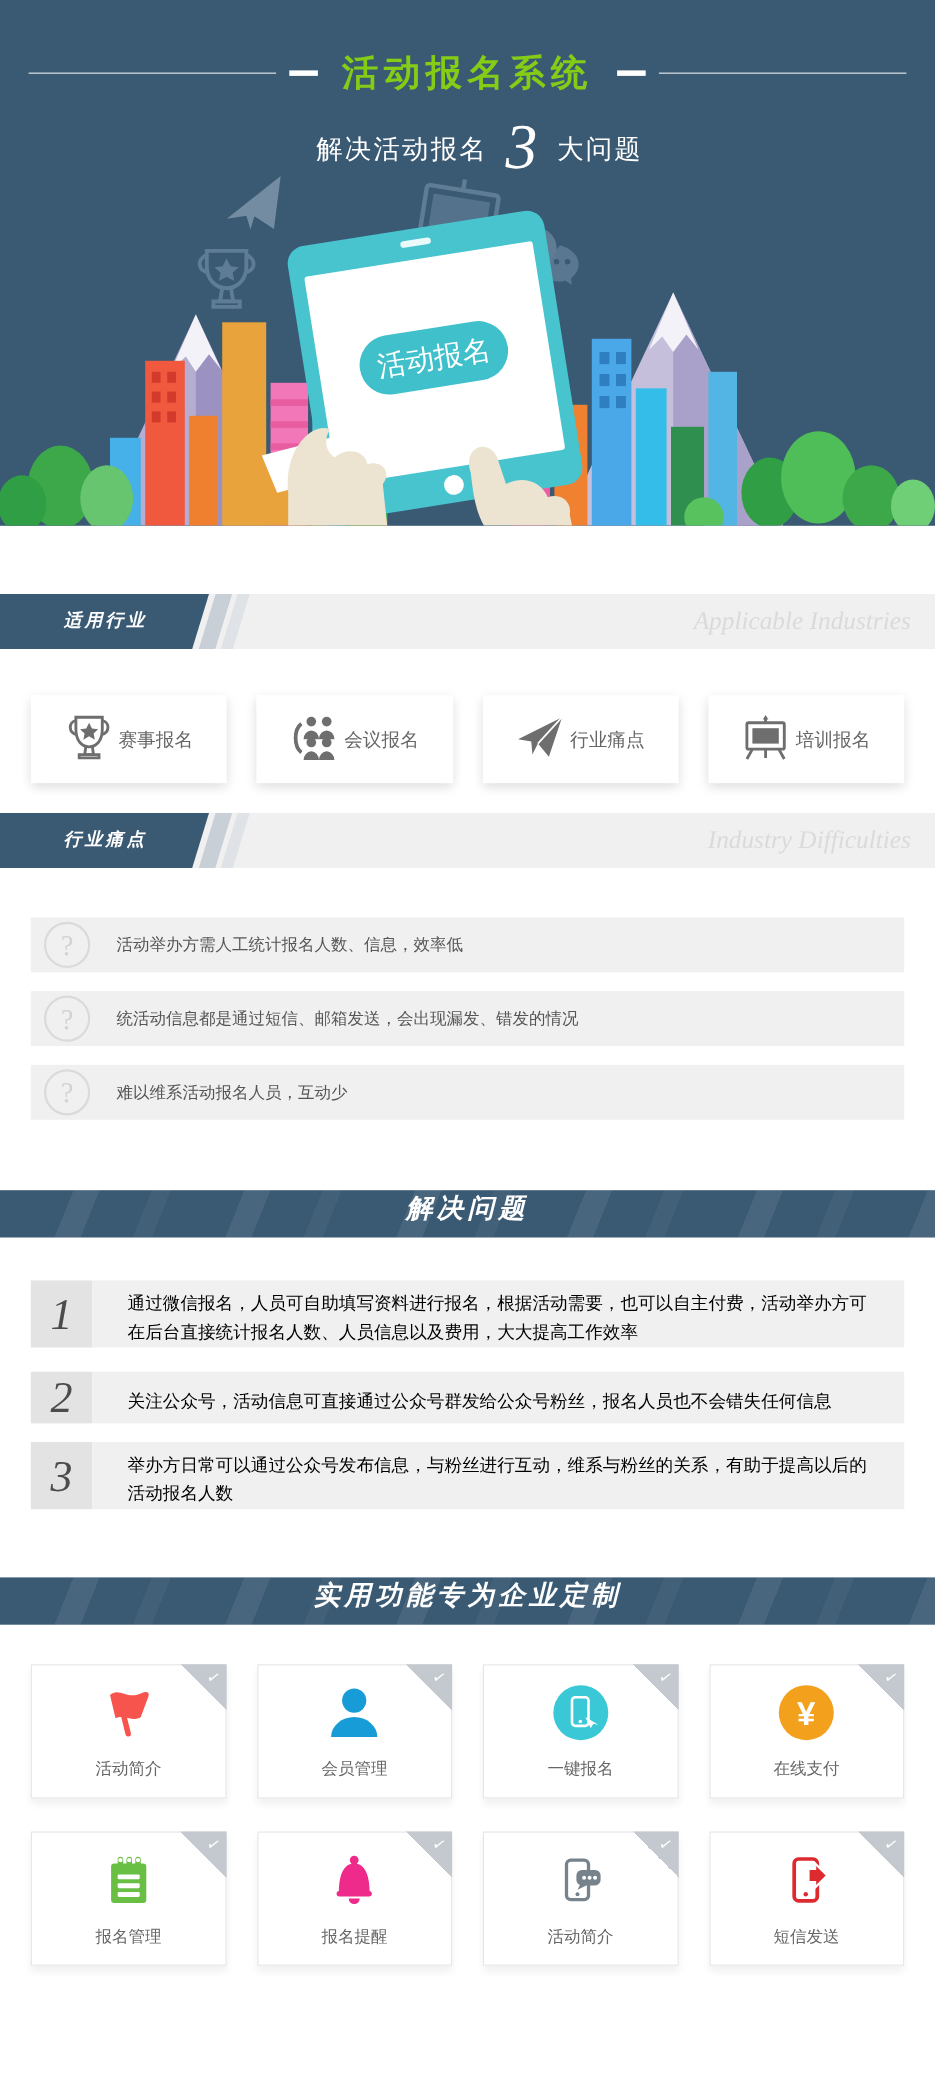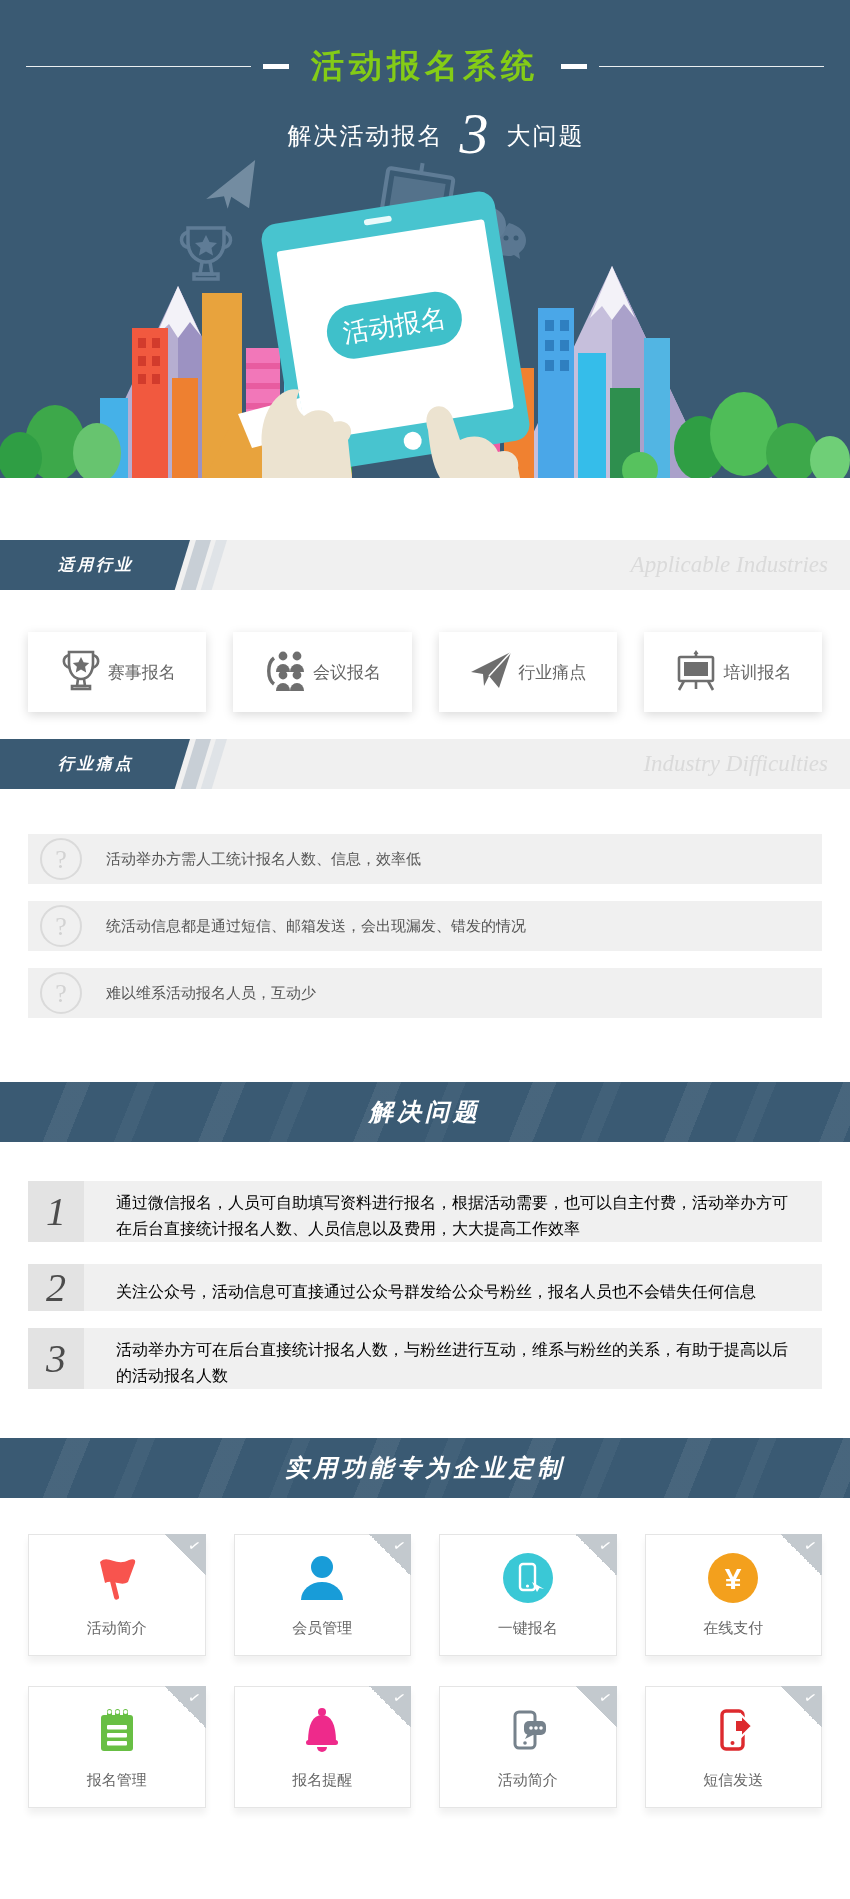--- a/index.html
+++ b/index.html
@@ -34,26 +34,26 @@
 
   
   .pains-list { margin-top:45px; }
   .prow { position:relative; margin:0 28px 17px; height:50px; background:#f0f0f0;
           display:flex; align-items:center; padding-left:78px; color:#555555; font-size:15px; }
   .qicon { position:absolute; left:12px; top:4px; width:42px; height:42px; border:2px solid #dadada;
            border-radius:50%; color:#d2d2d2; font-family:"Liberation Serif", serif;
            font-size:26px; text-align:center; line-height:40px; }
 
   
-  .dark-band { height:60px; background:#3a5a73;
+  .dark-band { height:43px; background:#3a5a73;
     background-image:repeating-linear-gradient(112deg, rgba(255,255,255,0) 0 62px, rgba(255,255,255,.07) 62px 84px, rgba(255,255,255,0) 84px 128px, rgba(255,255,255,.045) 128px 144px);
-    display:flex; align-items:center; justify-content:center; }
+    display:flex; align-items:flex-start; justify-content:center; }
   .dark-band h2 { color:#ffffff; font-size:24px; font-weight:bold; font-style:italic; letter-spacing:4px; }
   #solutions-band { margin-top:64px; }
-  #features-band { margin-top:49px;font-family:Liberation Serif, serif; }
+  #features-band { margin-top:62px;font-family:Liberation Serif, serif; }
 
   
   .solutions-list { margin:39px 28px 0; }
   .srow { display:flex; margin-bottom:22px; }
   .srow:nth-child(2) { margin-bottom:17px; }
   .snum { width:56px; flex:0 0 56px; background:#e3e3e3; display:flex; align-items:center; justify-content:center;
           font-family:"Liberation Serif", serif; font-style:italic; font-size:40px; color:#4c4c4c; }
   .stext { flex:1; background:#f0f0f0; padding:9px 22px 0 32px; min-height:45px;
            display:flex; align-items:center; font-size:16px; line-height:26px; color:#000000; }
 
@@ -301,21 +301,21 @@
     <div class="srow">
       <div class="snum">1</div>
       <div class="stext">通过微信报名，人员可自助填写资料进行报名，根据活动需要，也可以自主付费，活动举办方可在后台直接统计报名人数、人员信息以及费用，大大提高工作效率</div>
     </div>
     <div class="srow">
       <div class="snum">2</div>
       <div class="stext">关注公众号，活动信息可直接通过公众号群发给公众号粉丝，报名人员也不会错失任何信息</div>
     </div>
     <div class="srow">
       <div class="snum">3</div>
-      <div class="stext">活动举办方可在后台直接统计报名人数，与粉丝进行互动，维系与粉丝的关系，有助于提高以后的活动报名人数</div>
+      <div class="stext">举办方日常可以通过公众号发布信息，与粉丝进行互动，维系与粉丝的关系，有助于提高以后的活动报名人数</div>
     </div>
   </div>
 </section>
 
 <section>
   <div class="dark-band" id="features-band">
     <h2>实用功能专为企业定制</h2>
   </div>
 
   <div class="fgrid">

